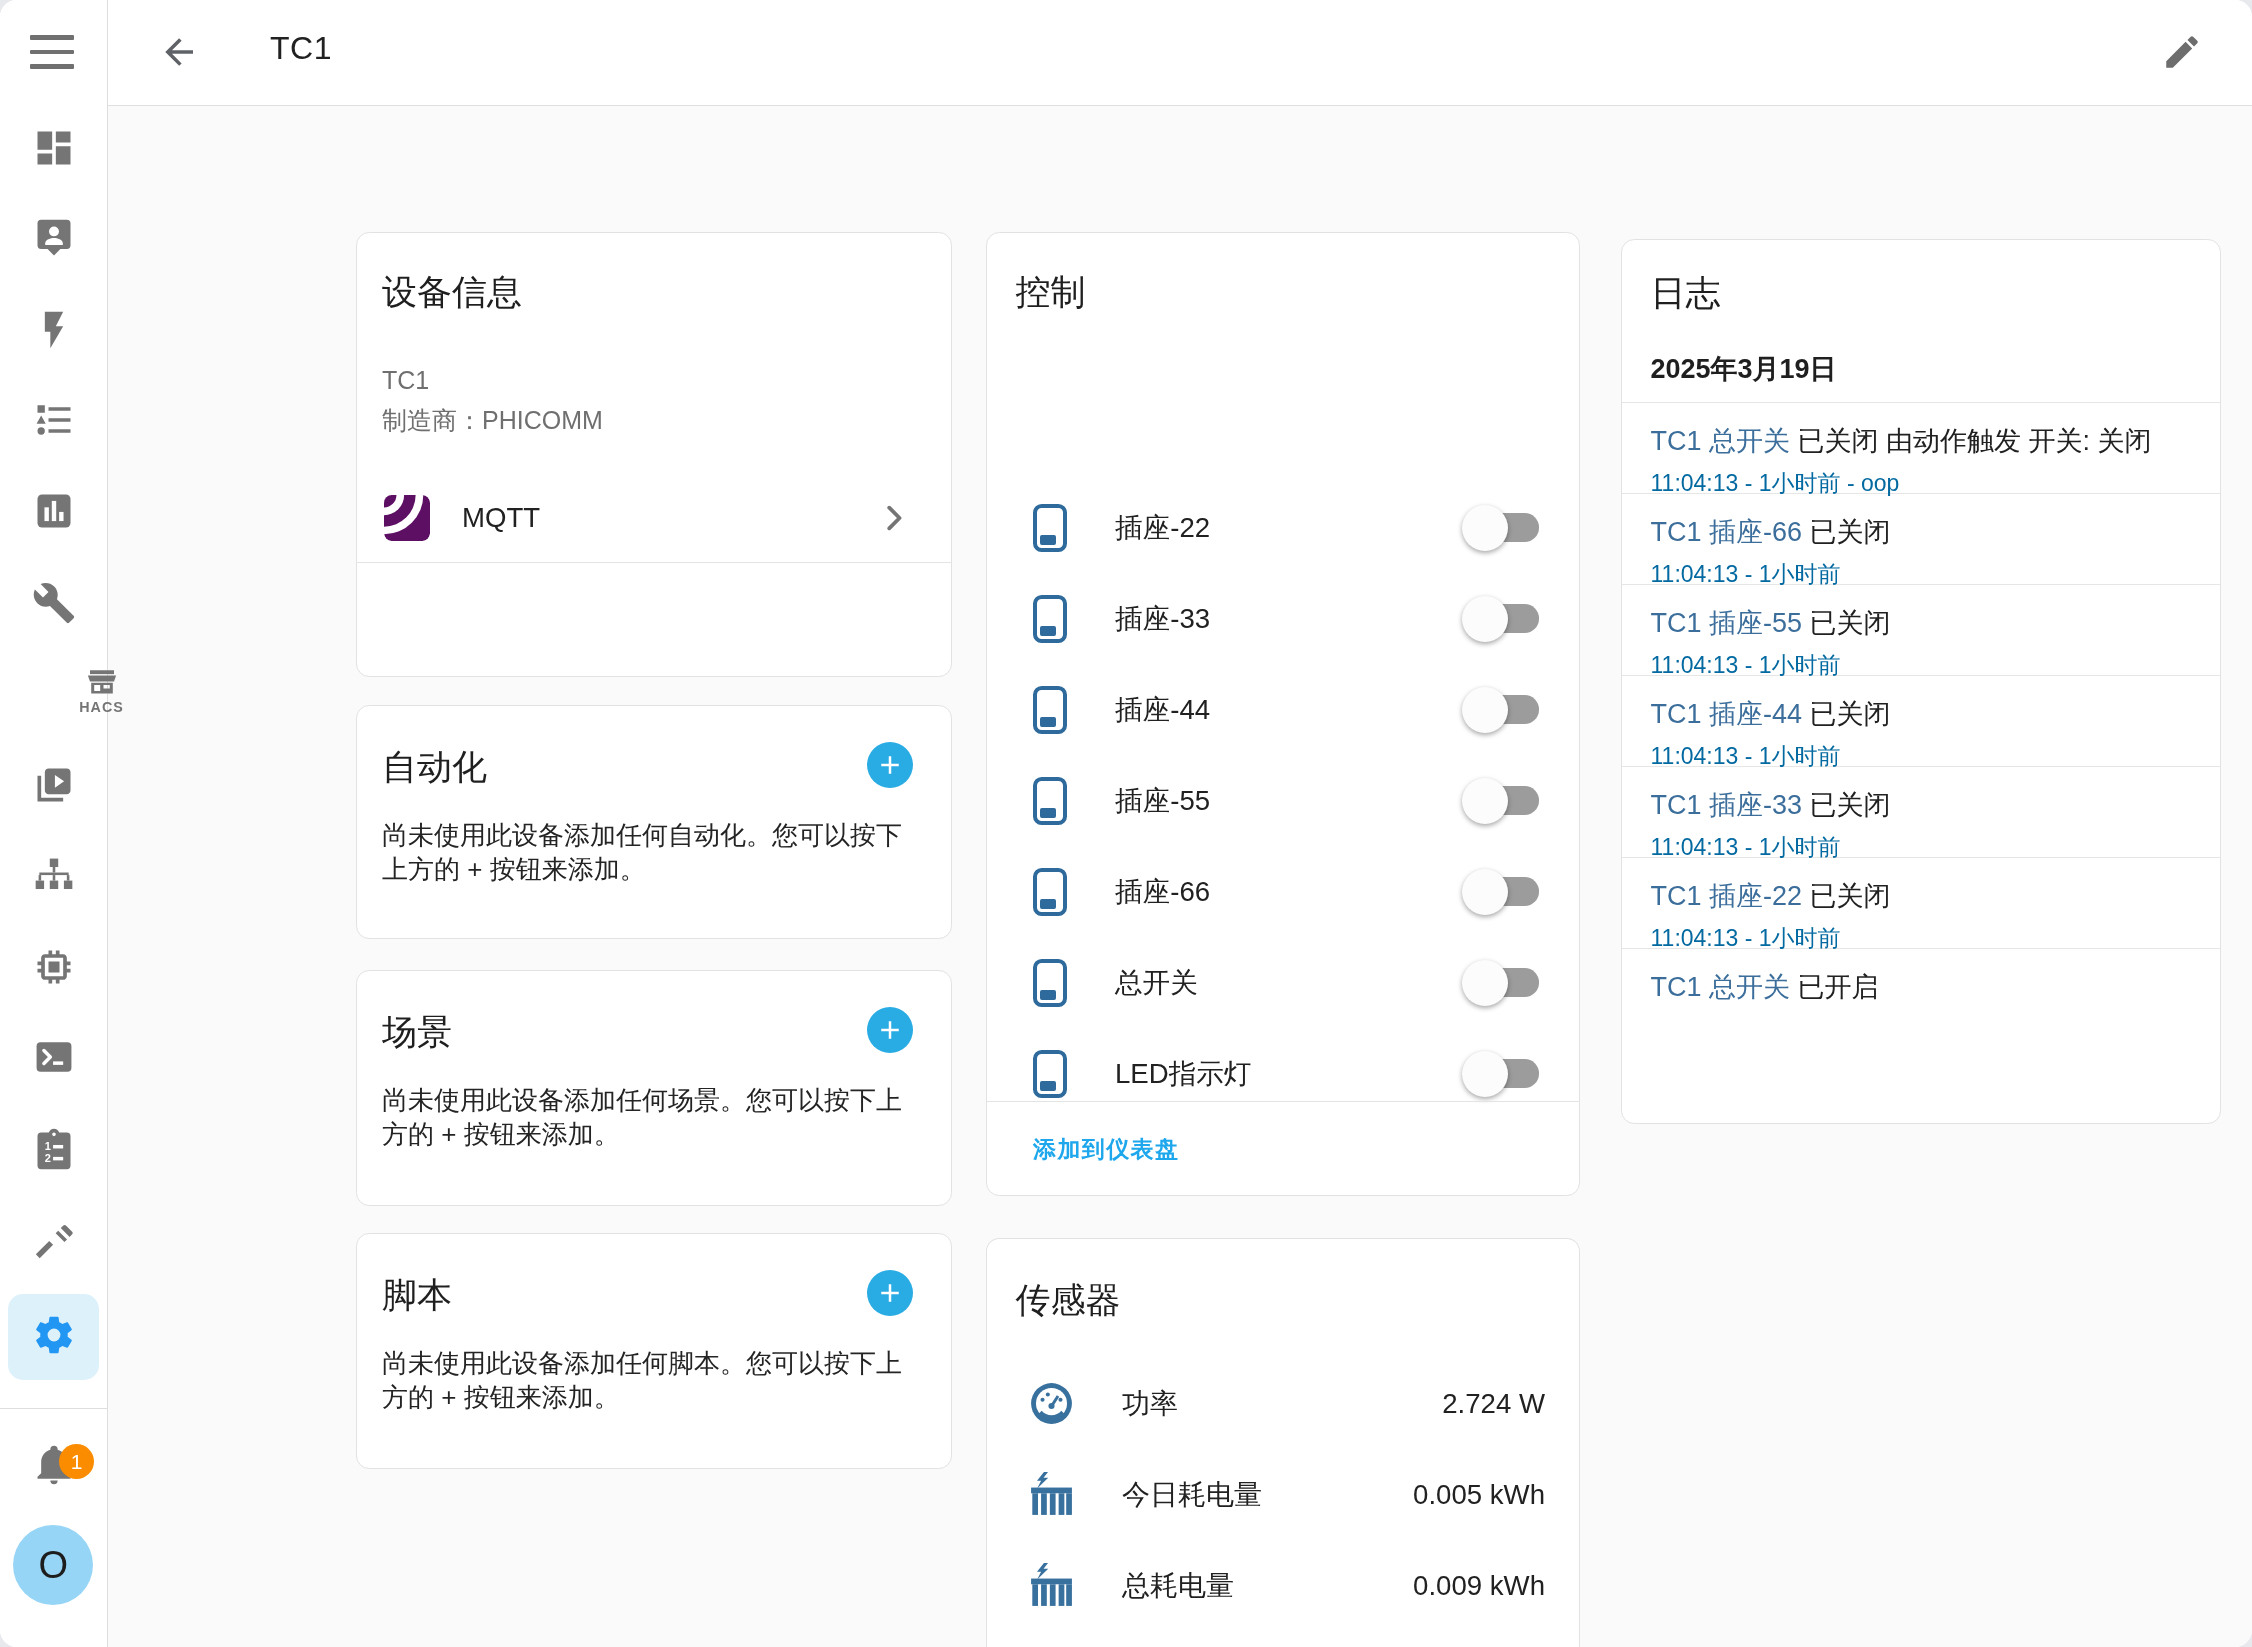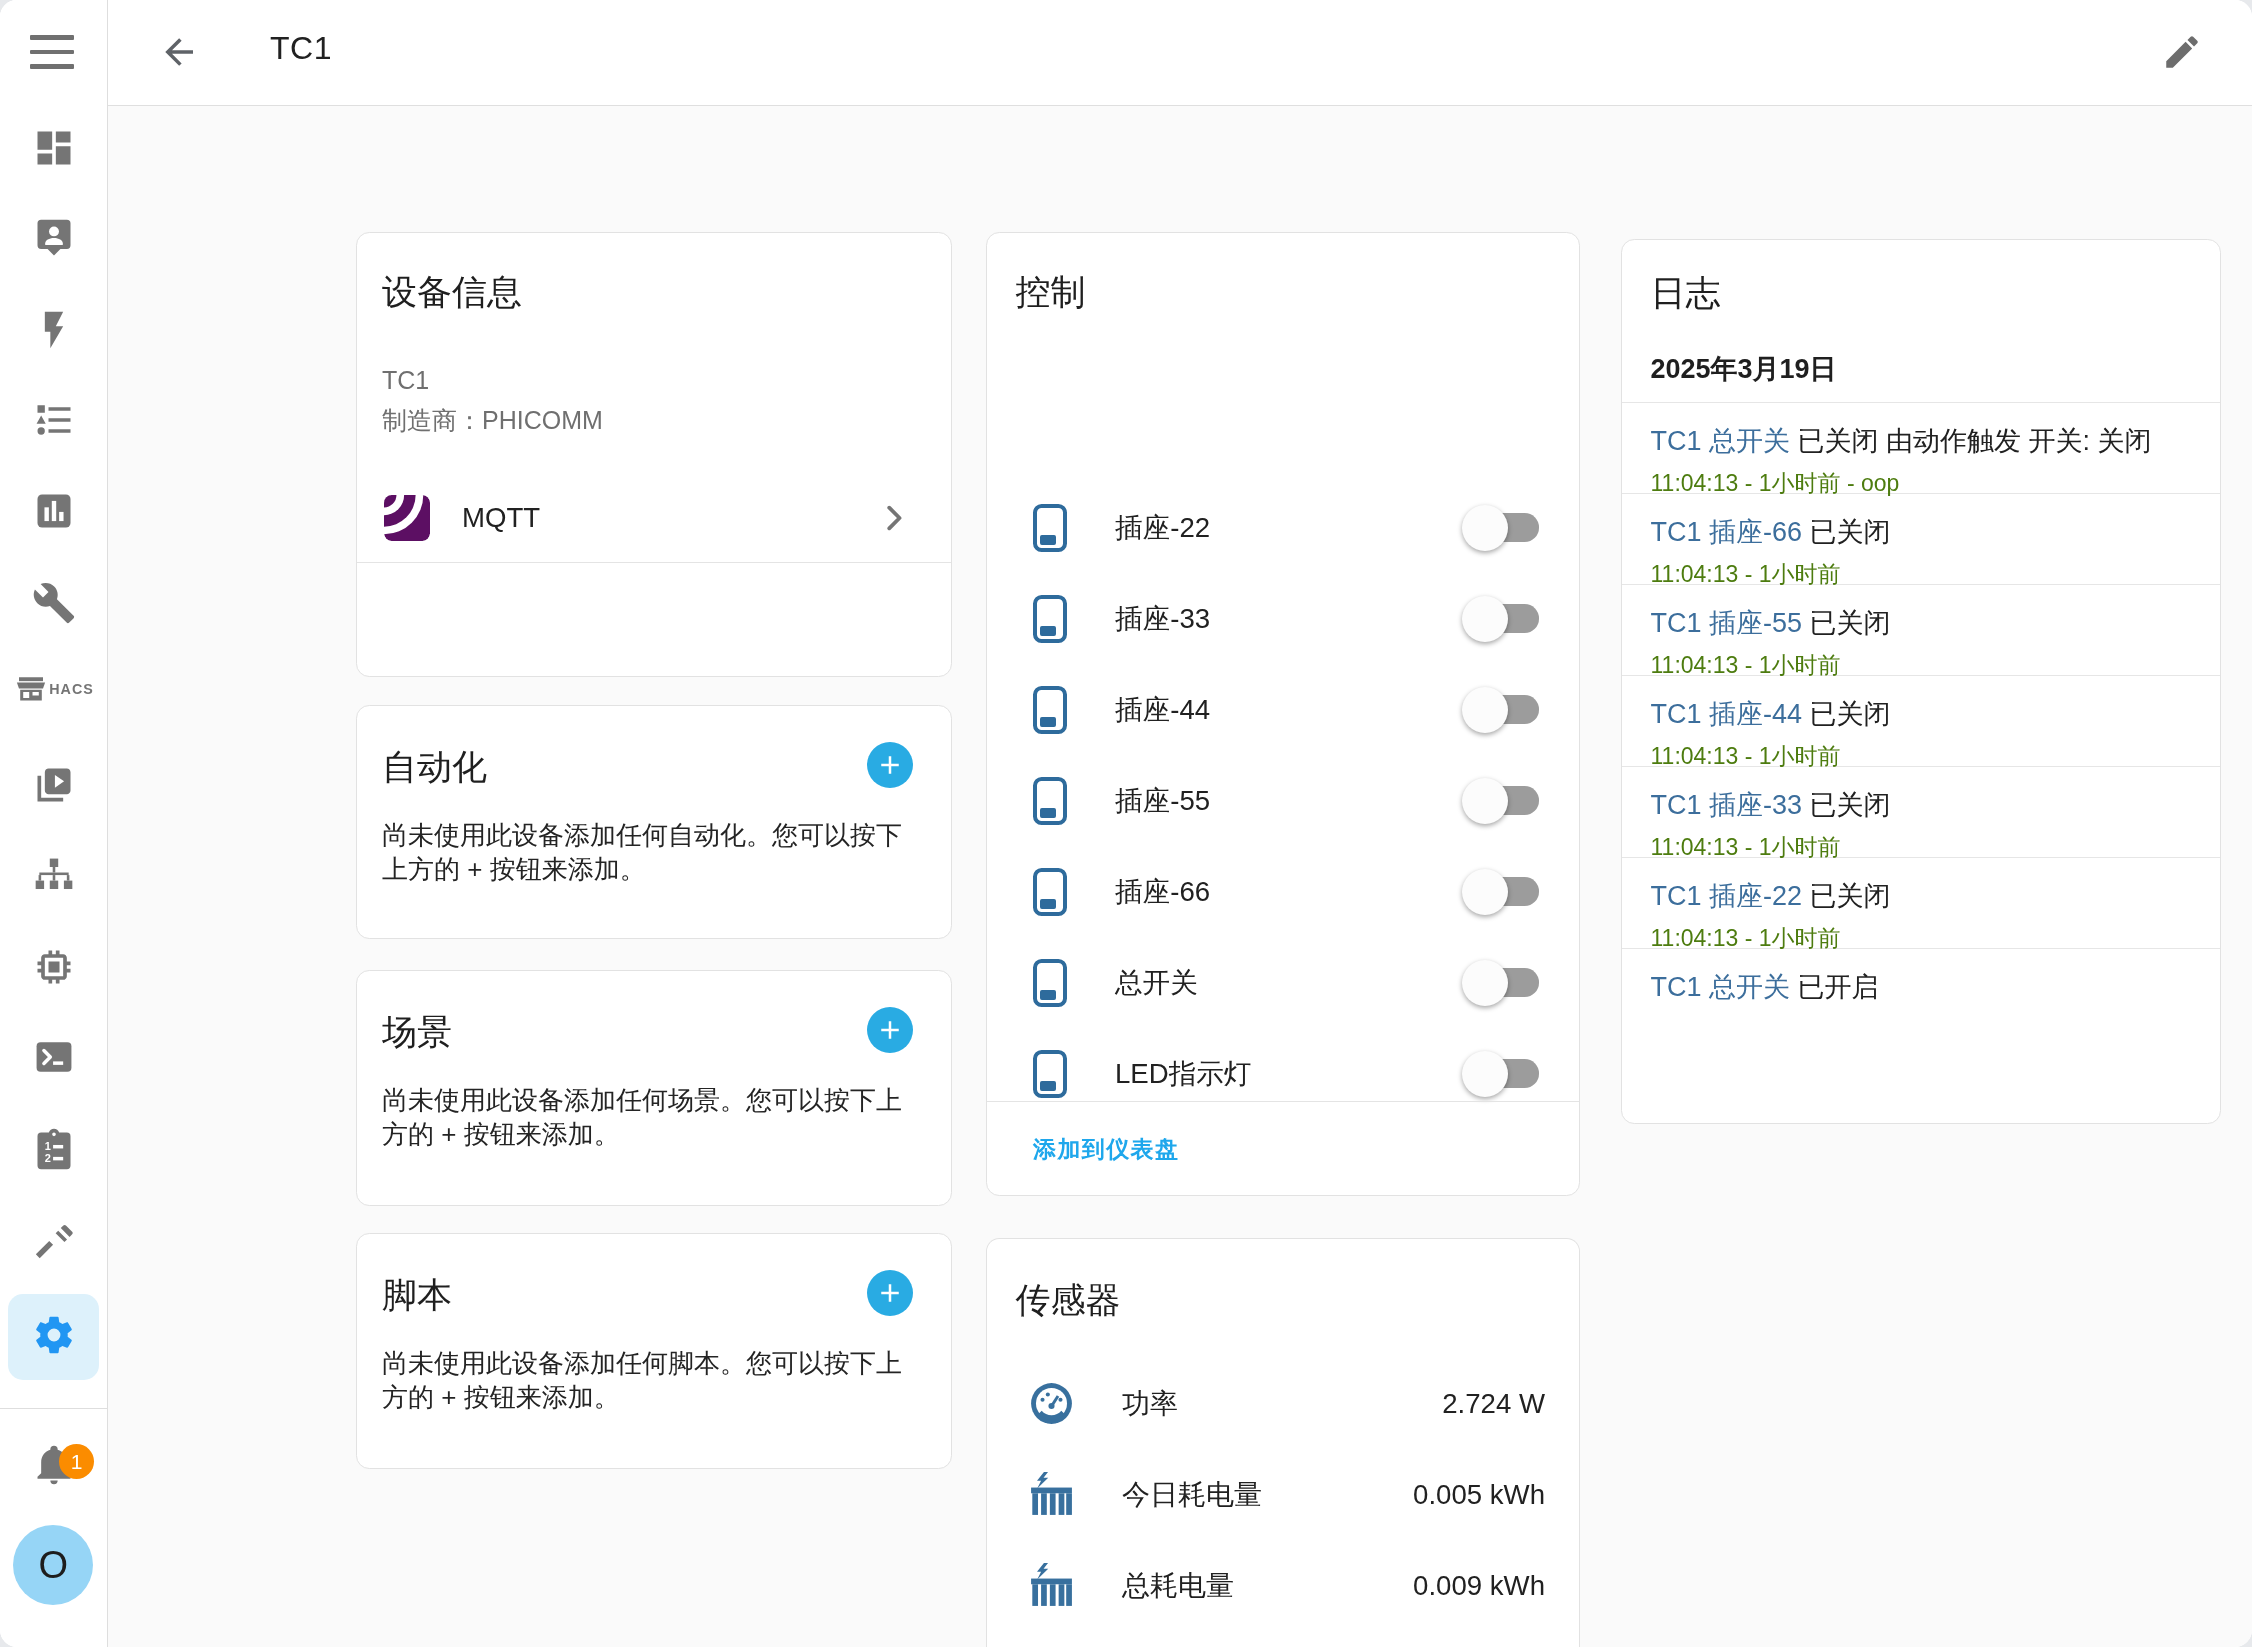--- a/index.html
+++ b/index.html
@@ -13,21 +13,21 @@
   .header{position:absolute;left:0;top:0;right:0;height:105px;background:#fff;border-bottom:1px solid #dfdfdf;z-index:3;}
   .hamburger{position:absolute;left:30px;top:35px;width:44px;height:34px;display:flex;flex-direction:column;justify-content:space-between;cursor:pointer;}
   .hamburger span{display:block;height:4.8px;background:#707070;border-radius:1px;}
   .back-btn{position:absolute;left:158px;top:31px;width:42px;height:42px;}
   .page-title{position:absolute;left:270px;top:30px;font-size:32px;color:#212121;letter-spacing:0.5px;}
   .edit-btn{position:absolute;left:2161px;top:31px;width:42px;height:42px;}
   
   .sidebar{position:absolute;left:0;top:0;width:107px;bottom:0;background:#fff;border-right:1px solid #dedede;z-index:4;}
   .sb-item{position:absolute;left:0;width:107px;height:68px;display:flex;align-items:center;justify-content:center;cursor:pointer;}
   .sb-item svg{width:44px;height:44px;fill:#757575;}
-  .sb-hacs{flex-direction:row;gap:0;}
+  .sb-hacs{flex-direction:column;gap:0;margin-left:48px;}
   .sb-hacs .hacs-label{font-size:14.3px;font-weight:bold;color:#757575;letter-spacing:1px;margin-top:-1.9px;}
   .sb-active-bg{position:absolute;left:7.6px;top:1294px;width:91px;height:86px;background:#ddf1fb;border-radius:15px;}
   .sb-item.active svg{fill:#2196f3;}
   .sb-divider{position:absolute;left:0;top:1408px;width:107px;border-top:1px solid #dedede;}
   .badge{position:absolute;left:59px;top:1444px;width:35px;height:35px;border-radius:50%;background:#fb8c00;color:#fff;
          font-size:21px;display:flex;align-items:center;justify-content:center;z-index:2;}
   .avatar{position:absolute;left:13.3px;top:1525px;width:80px;height:80px;border-radius:50%;background:#96d5f6;
           display:flex;align-items:center;justify-content:center;font-size:38px;color:#1d1d1d;cursor:pointer;}
   
   .content{position:absolute;left:107px;top:106px;right:0;bottom:0;background:#fafafa;z-index:1;}
@@ -77,21 +77,21 @@
   .sensor-label{font-size:28px;color:#212121;margin-left:46px;flex:1;}
   .sensor-value{font-size:27.6px;color:#212121;margin-right:34px;}
   
   #card-logbook{left:1514px;top:133px;width:600px;height:885px;overflow:hidden;}
   #card-logbook .card-title{margin:30px 0 0 28.5px;}
   .lb-date{margin:34px 0 0 28.5px;font-size:27px;font-weight:bold;color:#1f1f1f;}
   .lb-list{position:absolute;left:0;top:162px;width:100%;}
   .lb-entry{border-top:1px solid #e6e6e6;padding:19px 28.5px 0 28.5px;height:91px;box-sizing:border-box;}
   .lb-line{font-size:27px;color:#212121;line-height:38px;white-space:nowrap;}
   .lb-entity{color:#3c6e9c;cursor:pointer;}
-  .lb-time{font-size:23px;color:#4d7c0f;margin-top:7.6px;}
+  .lb-time{font-size:23px;color:#0369a1;margin-top:7.6px;}
   svg.stroke-icon{fill:none;stroke:#757575;stroke-width:2.4;stroke-linecap:round;stroke-linejoin:round;}
 </style>
 </head>
 <body>
 
 <div id="app">
 
   <div class="content">
 
     <div class="card" id="card-device">

